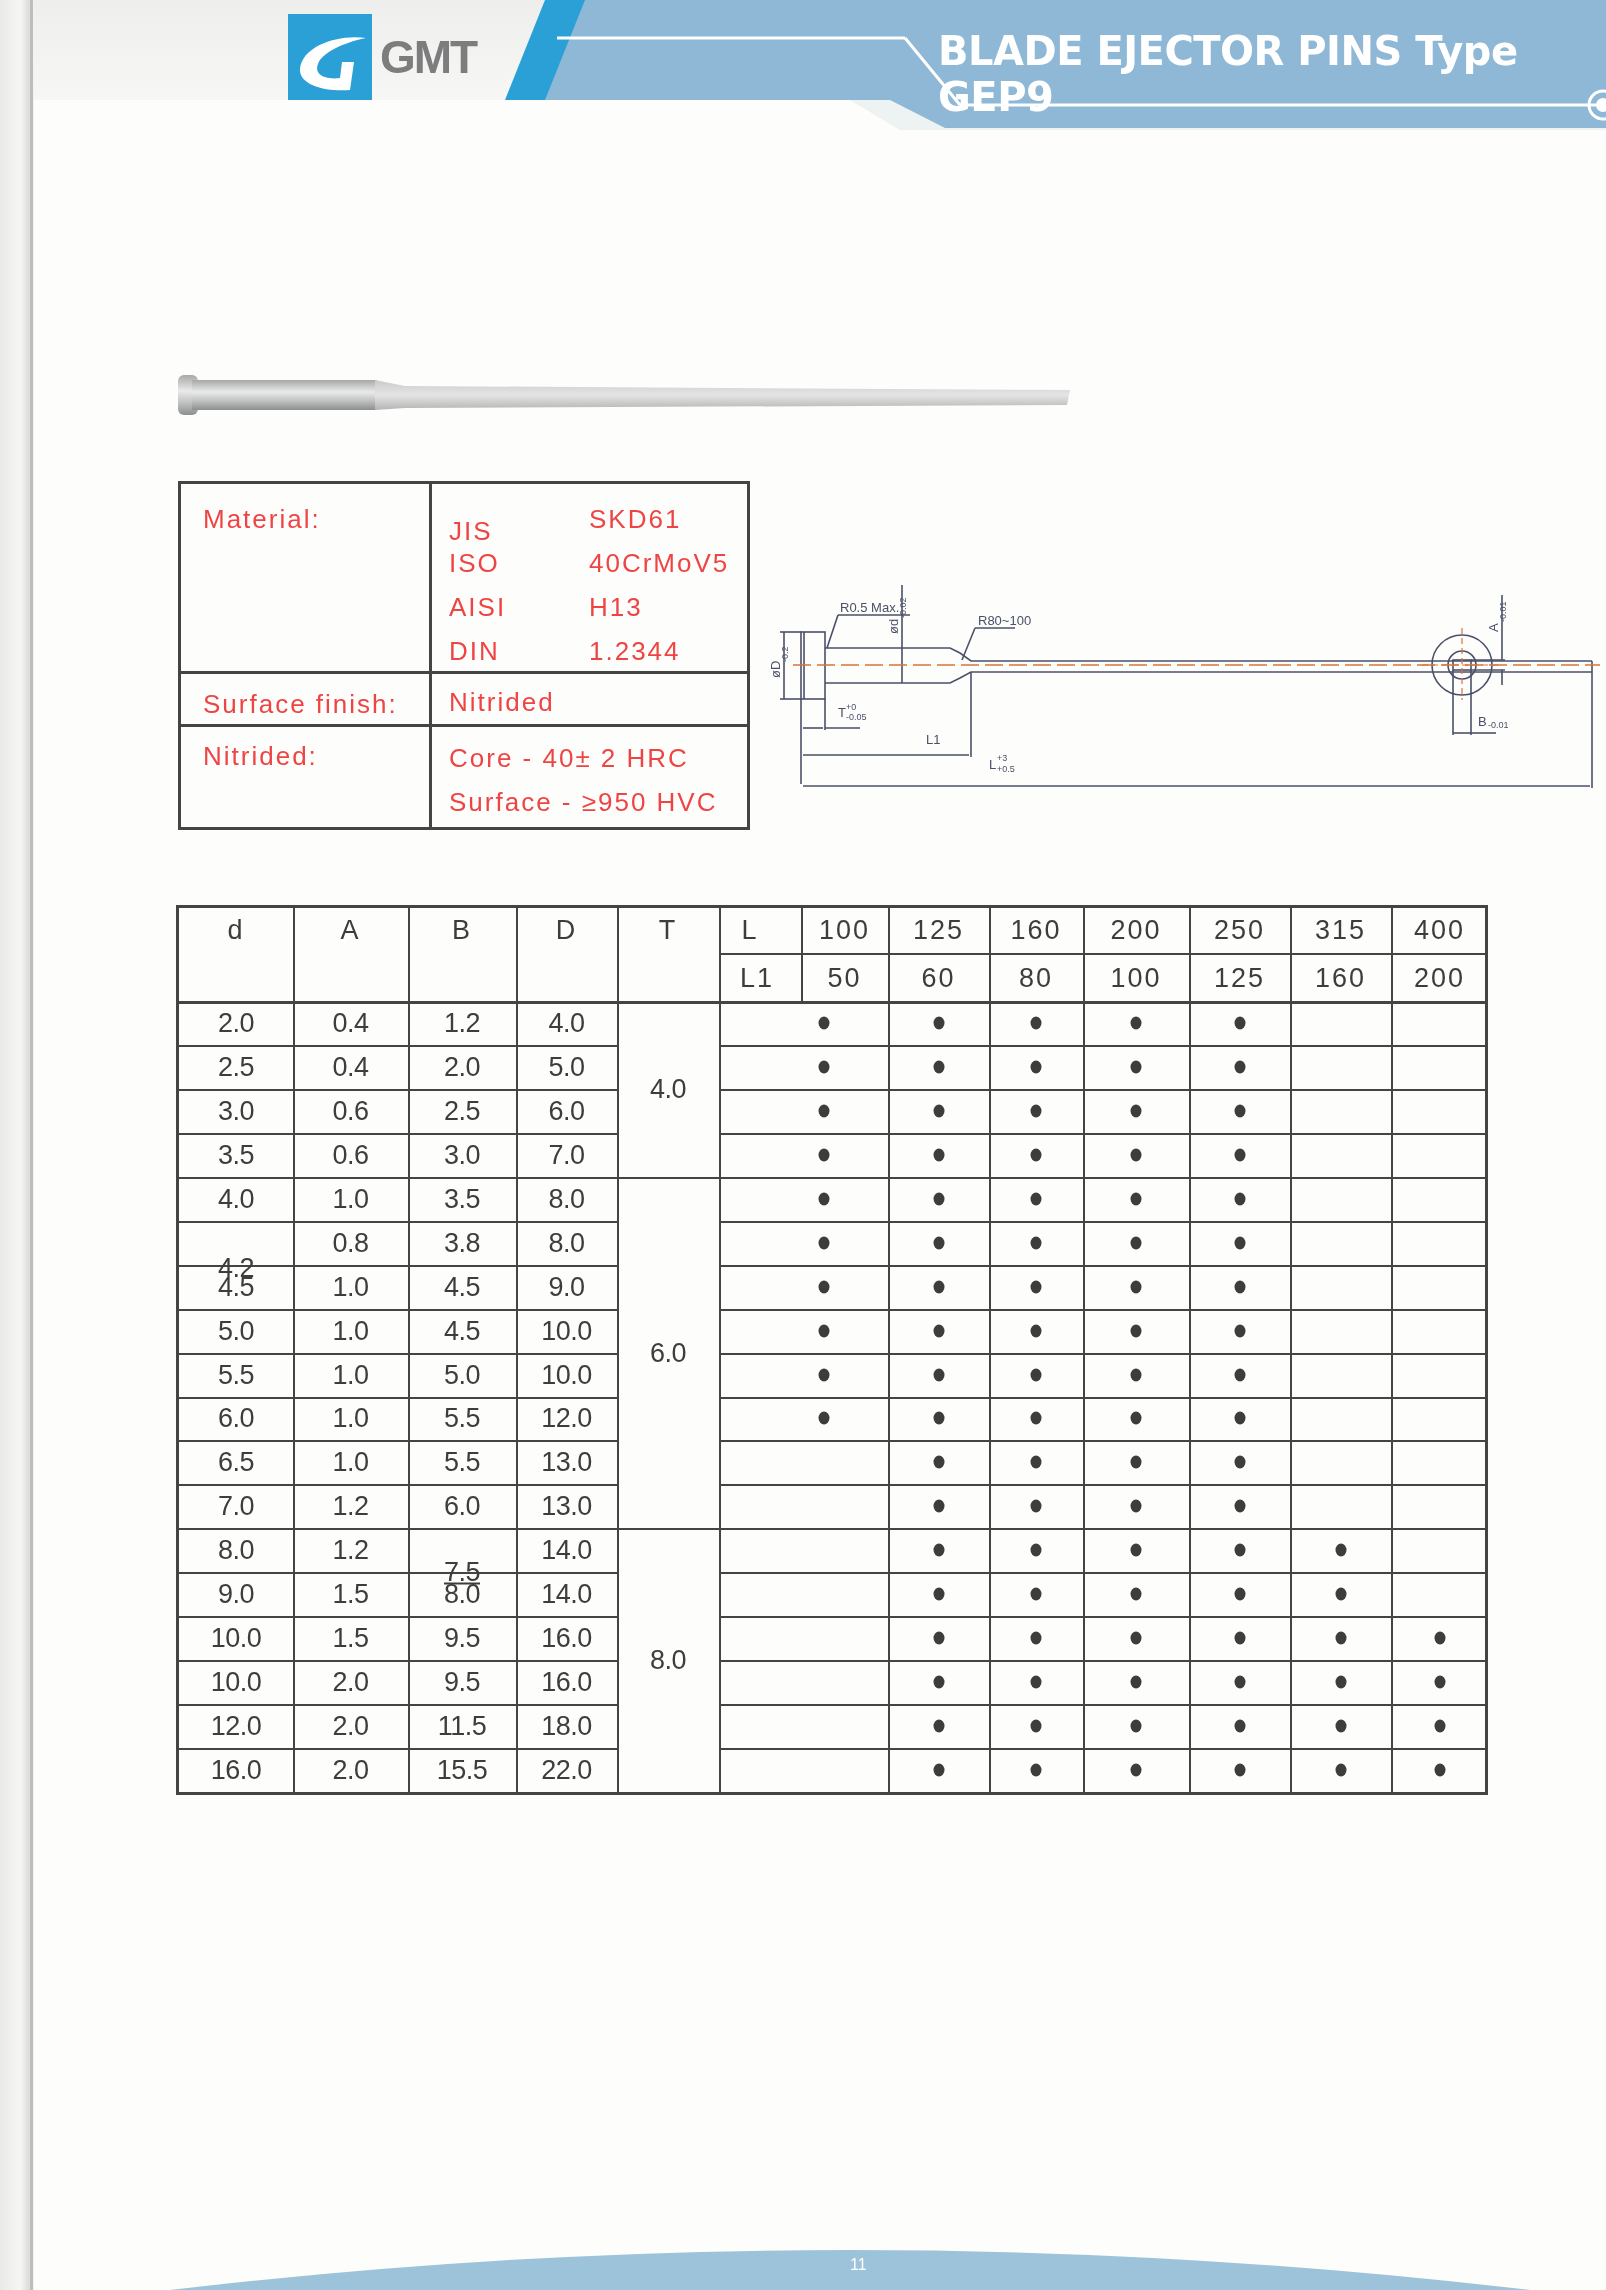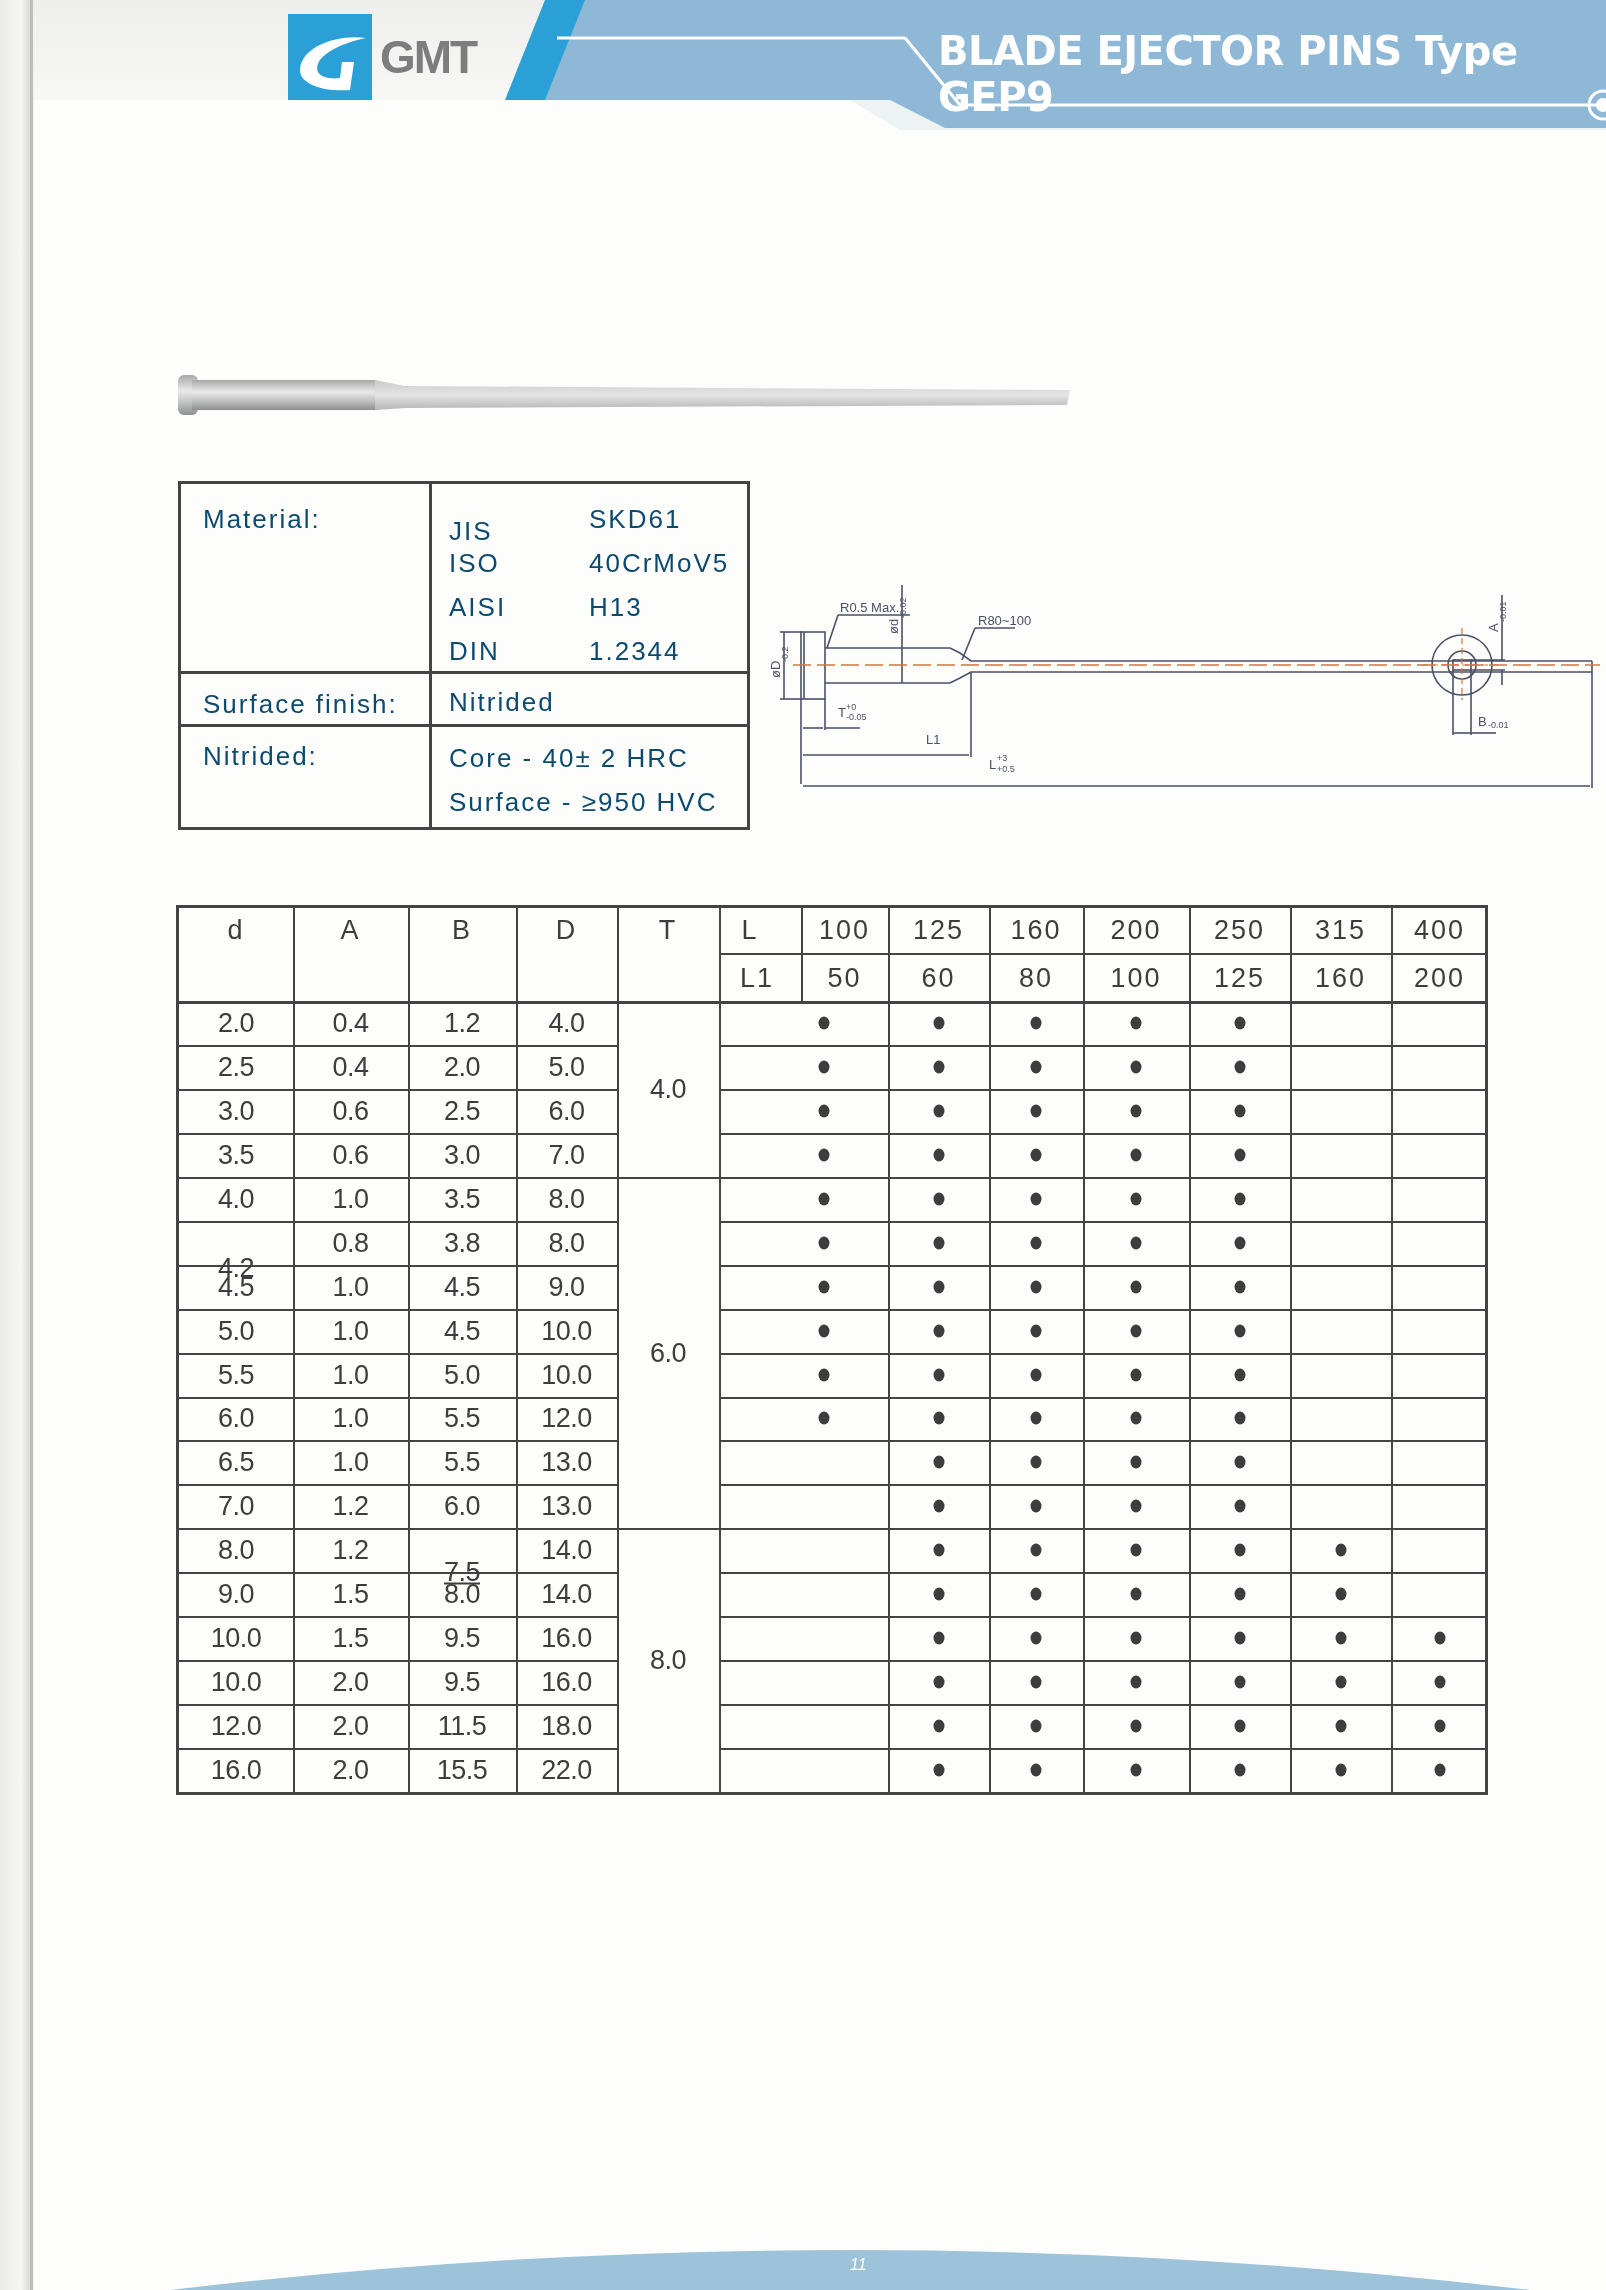--- a/index.html
+++ b/index.html
@@ -16,34 +16,34 @@
   .logo-text { position:absolute; left:380px; top:30px; font-size:46px; font-weight:bold; color:#7d7d7d;
                letter-spacing:-2px; font-family:"Liberation Sans", sans-serif; }
   .title { position:absolute; left:938px; top:28px; font-size:40px; font-weight:bold; color:#ffffff;
            letter-spacing:-0.5px; font-family:"DejaVu Sans", sans-serif; }
   
   .pin-photo { position:absolute; left:170px; top:360px; width:920px; height:80px; }
   
   .spec { position:absolute; left:178px; top:481px; width:572px; height:349px; border:3px solid #444; box-sizing:border-box; }
   .spec .vline { position:absolute; left:248px; top:0; width:3px; height:100%; background:#444; }
   .spec .hline { position:absolute; left:0; width:100%; height:3px; background:#444; }
-  .spec .t { position:absolute; font-size:26px; letter-spacing:2px; color:#0c4a6e; white-space:nowrap; }
+  .spec .t { position:absolute; font-size:26px; letter-spacing:2px; color:#ef4444; white-space:nowrap; }
   
   .drawing { position:absolute; left:760px; top:550px; width:846px; height:240px; }
   
   .tbl { position:absolute; left:176px; top:905px; width:1312px; height:890px; border:3px solid #444; box-sizing:border-box; }
   .tbl .c { position:absolute; font-size:27px; color:#3d3d3d; text-align:center; transform:translate(-50%,-50%);
             white-space:nowrap; letter-spacing:-0.5px; font-family:"Liberation Sans", sans-serif; }
   .tbl .h { letter-spacing:2px; }
   .ln { position:absolute; background:#444; }
   .dot { position:absolute; width:11px; height:13px; border-radius:50%; background:#3d3d3d; transform:translate(-50%,-50%); }
   .notes { position:absolute; left:174px; top:1830px; font-size:27px; color:#3d3d3d; letter-spacing:-0.3px; }
   .notes div { height:46px; }
   .footer { position:absolute; left:0; top:2240px; width:1606px; height:50px; }
-  .page-num { position:absolute; left:850px; top:2256px; font-size:16px; color:#ffffff;font-style:italic; }
+  .page-num { position:absolute; left:850px; top:2256px; font-size:16px; color:#ffffff; }
 </style>
 </head>
 <body>
 
 <div class="binding"></div>
 <div class="binding-line"></div>
 
 <div class="hdr-band"></div>
 <svg class="hdr-blue" viewBox="0 0 1101 130" preserveAspectRatio="none">
   <polygon points="0,100 40,0 1101,0 1101,130 395,130 345,100" fill="#e6ecf0" opacity="0.7"></polygon>

